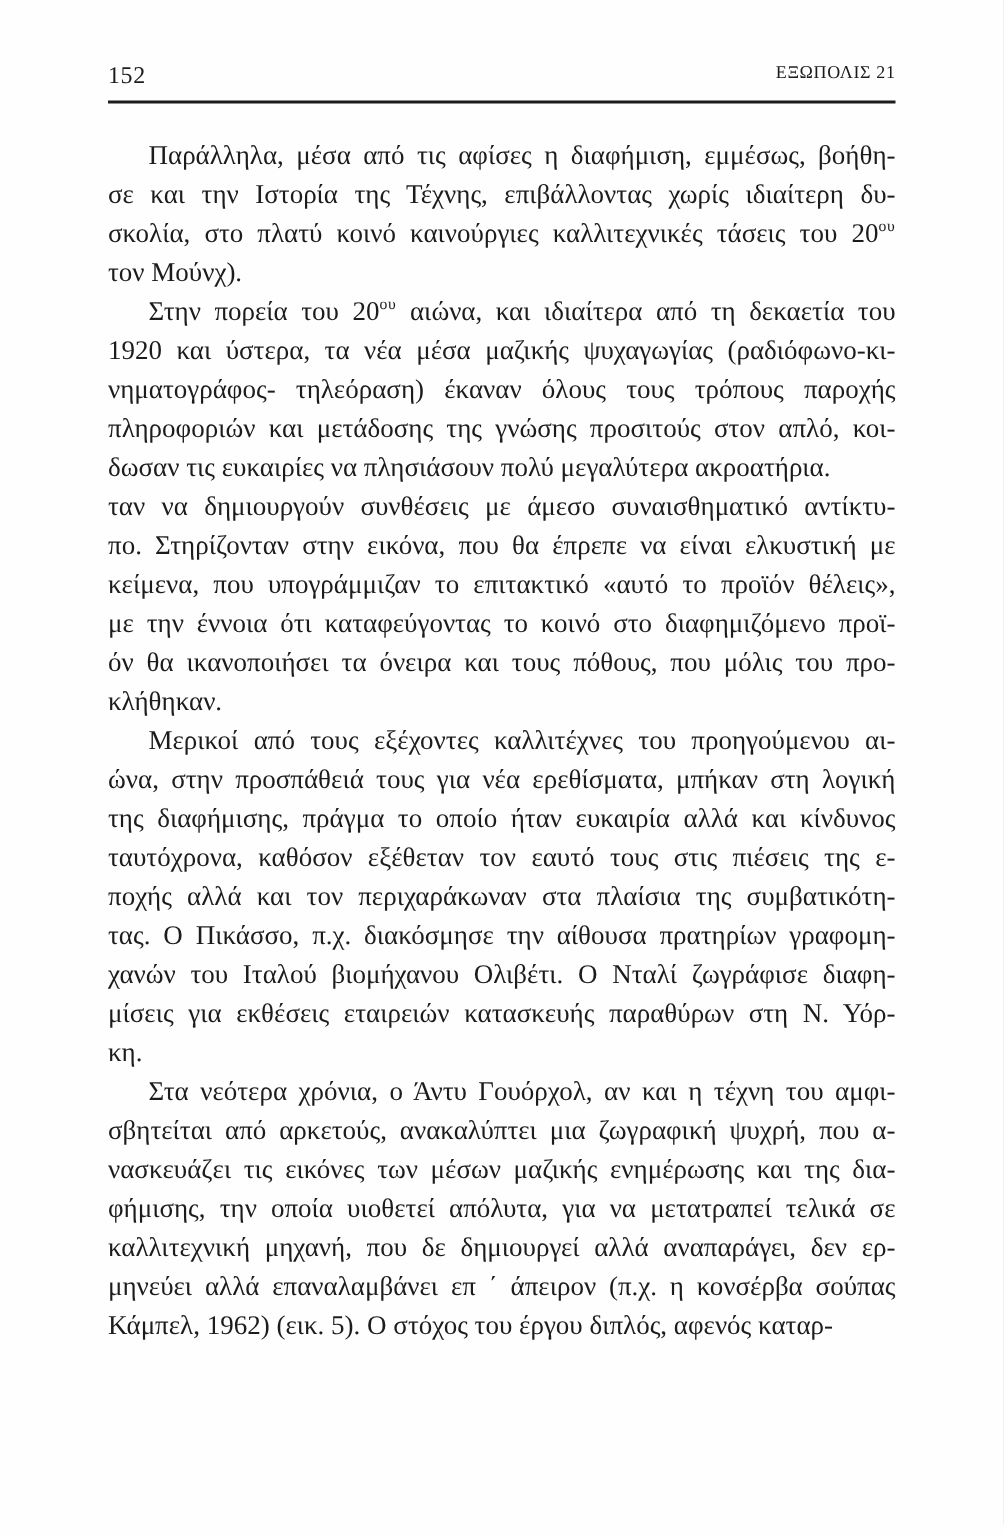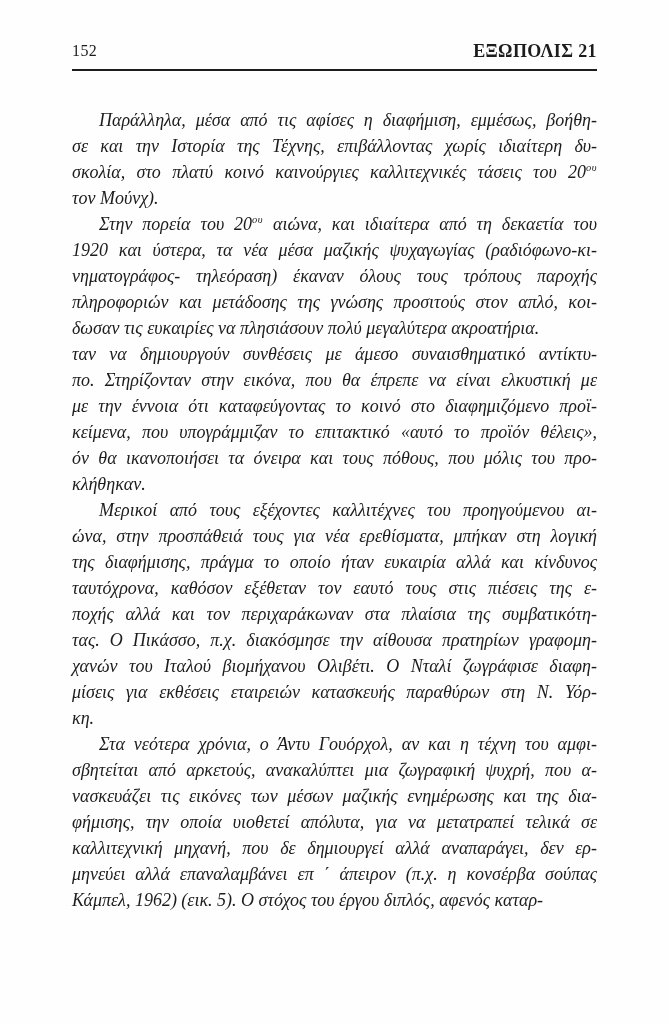--- a/index.html
+++ b/index.html
@@ -23,24 +23,23 @@
     display: flex;
     justify-content: space-between;
     align-items: flex-start;
     font-size: 16px;
     line-height: 1.1;
     padding-bottom: 7px;
     border-bottom: 2px solid #1d1d1d;
     letter-spacing: 0.4px;
   }
   .running-head .page-num { font-size: 16px; }
-  .running-head .journal { font-size: 18px; font-weight: bold; }
+  .running-head .journal { font-size: 12px; }
   .page-body {
-    margin-top: 36px;
-    font-style: italic;
+    margin-top: 21px;
   }
   .para { margin: 0; }
   .line {
     font-size: 18px;
     line-height: 26px;
     text-align: justify;
     text-align-last: justify;
     white-space: normal;
   }
   .line.first { text-indent: 27px; }
@@ -70,22 +69,22 @@
       <div class="para">
         <div class="line first">Στην πορεία του 20<sup>ου</sup> αιώνα, και ιδιαίτερα από τη δεκαετία του</div>
         <div class="line">1920 και ύστερα, τα νέα μέσα μαζικής ψυχαγωγίας (ραδιόφωνο-κι-</div>
         <div class="line">νηματογράφος- τηλεόραση) έκαναν όλους τους τρόπους παροχής</div>
         <div class="line">πληροφοριών και μετάδοσης της γνώσης προσιτούς στον απλό, κοι-</div>
         <div class="line last">δωσαν τις ευκαιρίες να πλησιάσουν πολύ μεγαλύτερα ακροατήρια.</div>
       </div>
       <div class="para">
         <div class="line">ταν να δημιουργούν συνθέσεις με άμεσο συναισθηματικό αντίκτυ-</div>
         <div class="line">πο. Στηρίζονταν στην εικόνα, που θα έπρεπε να είναι ελκυστική με</div>
+        <div class="line">κείμενα, που υπογράμμιζαν το επιτακτικό «αυτό το προϊόν θέλεις»,</div>
         <div class="line">με την έννοια ότι καταφεύγοντας το κοινό στο διαφημιζόμενο προϊ-</div>
-        <div class="line">κείμενα, που υπογράμμιζαν το επιτακτικό «αυτό το προϊόν θέλεις»,</div>
         <div class="line">όν θα ικανοποιήσει τα όνειρα και τους πόθους, που μόλις του προ-</div>
         <div class="line last">κλήθηκαν.</div>
       </div>
       <div class="para">
         <div class="line first">Μερικοί από τους εξέχοντες καλλιτέχνες του προηγούμενου αι-</div>
         <div class="line">ώνα, στην προσπάθειά τους για νέα ερεθίσματα, μπήκαν στη λογική</div>
         <div class="line">της διαφήμισης, πράγμα το οποίο ήταν ευκαιρία αλλά και κίνδυνος</div>
         <div class="line">ταυτόχρονα, καθόσον εξέθεταν τον εαυτό τους στις πιέσεις της ε-</div>
         <div class="line">ποχής αλλά και τον περιχαράκωναν στα πλαίσια της συμβατικότη-</div>
         <div class="line">τας. Ο Πικάσσο, π.χ. διακόσμησε την αίθουσα πρατηρίων γραφομη-</div>

